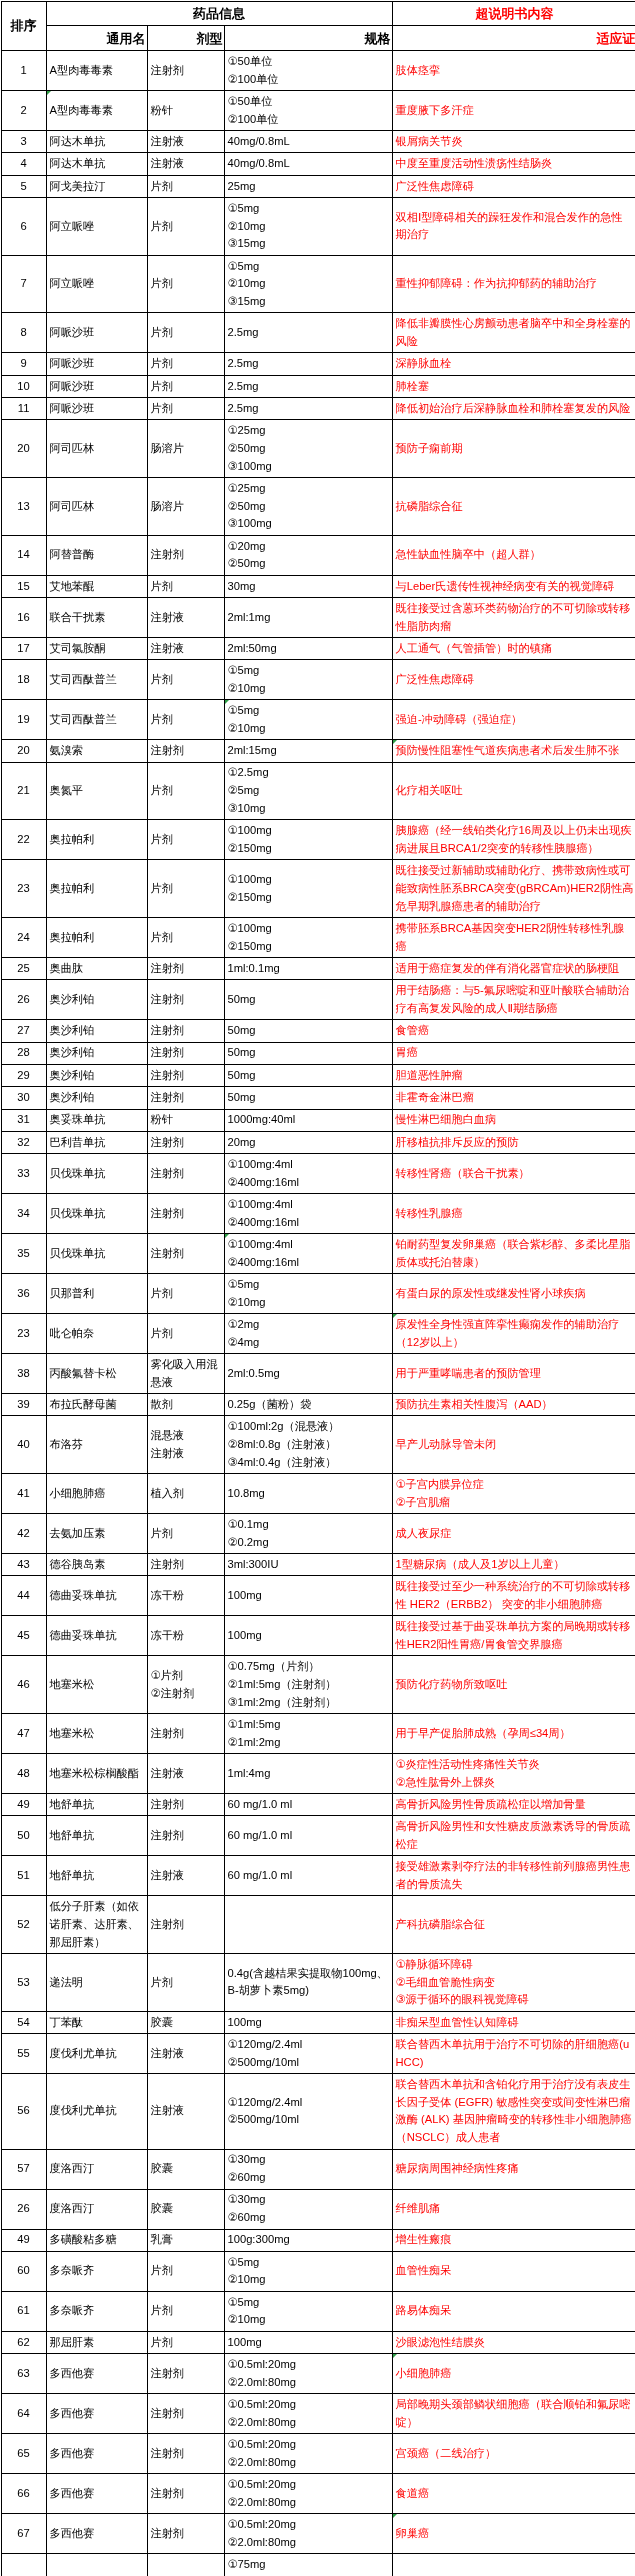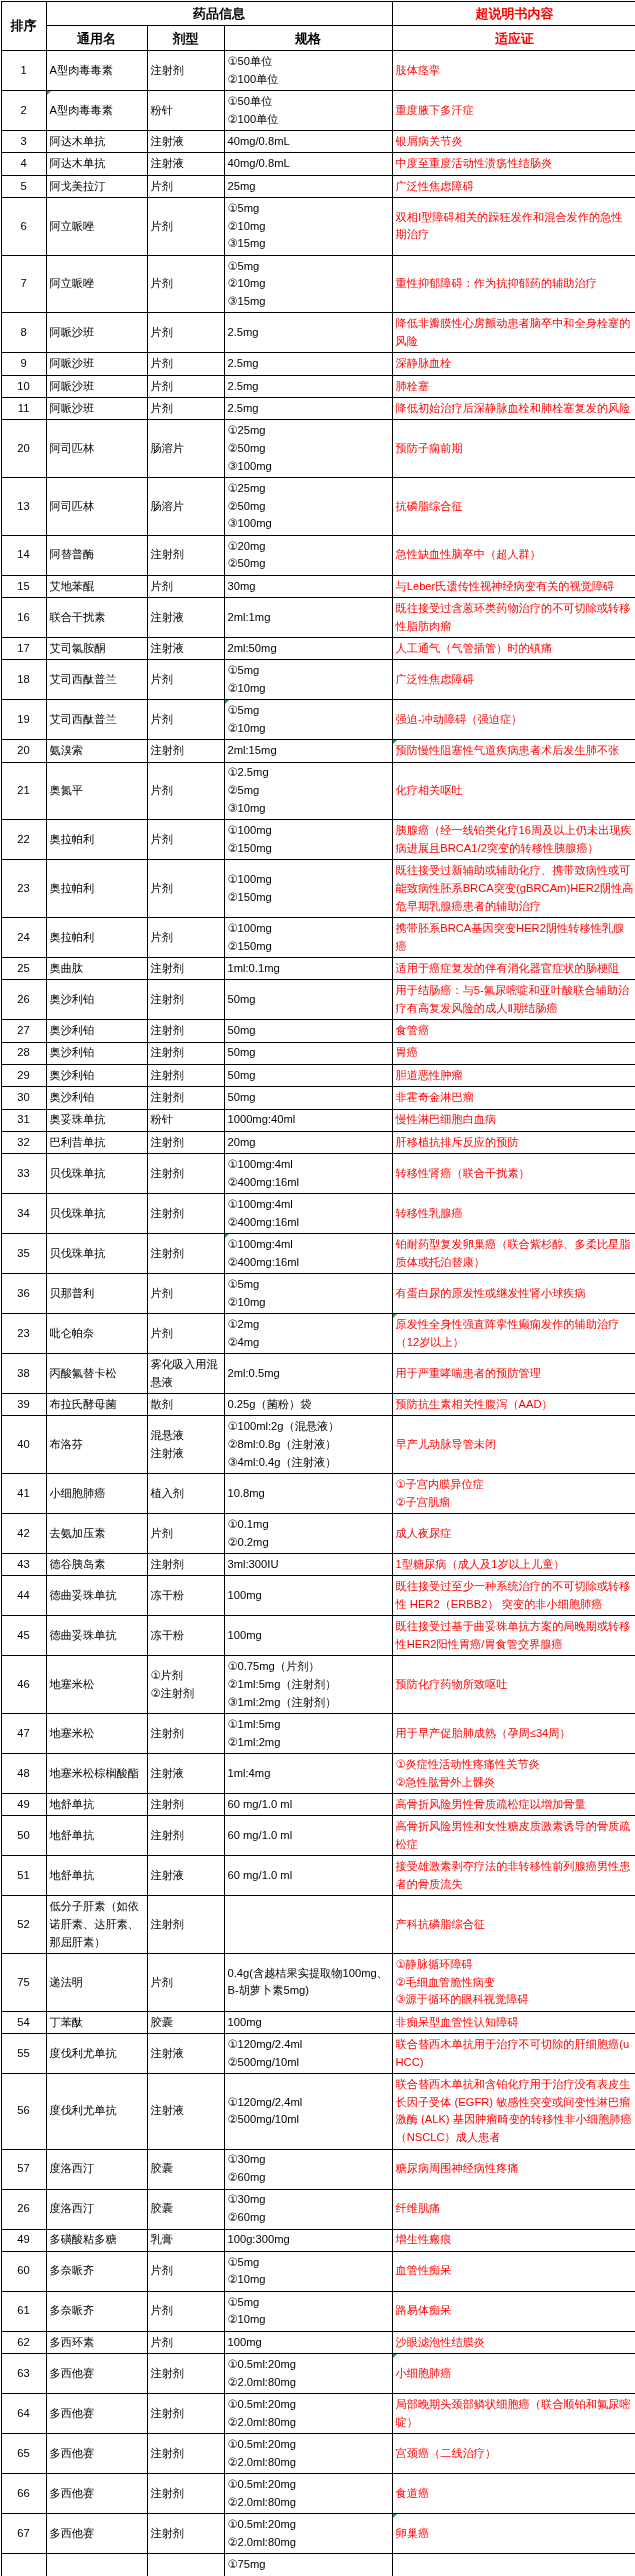--- a/index.html
+++ b/index.html
@@ -11,21 +11,21 @@
   col.c-form{width:77px;}
   col.c-spec{width:168px;}
   col.c-ind{width:245px;}
   th,td{border:0.6px solid #000;vertical-align:middle;overflow:hidden;
         font-size:11.2px;line-height:17.7px;padding:1.8px 2.9px;box-sizing:border-box;
         word-break:break-all;position:relative;}
   th{font-weight:bold;font-size:13px;text-align:center;padding:2.4px 1.2px;line-height:19px;}
   tr{page-break-inside:avoid;}
   td{border-top-width:1.2px;border-bottom-width:1.2px;}
   th{border-width:1.2px;}
-  thead tr:last-child th{border-bottom-width:1.8px;}
+  thead tr:last-child th{border-bottom-width:1.8px;text-align:right;}
   .t-order{text-align:center;}
   .t-name,.t-form,.t-spec,.t-ind{text-align:left;white-space:pre-line;}
   .t-ind{color:#FF0000;}
   .red{color:#FF0000;}
   td{min-height:22.4px;}
   .marker{position:absolute;top:0;left:0;width:0;height:0;
           border-top:4.1px solid #2e9e46;border-right:4.1px solid transparent;}
 </style>
 </head>
 <body>
@@ -444,21 +444,21 @@
           <td class="t-ind">接受雄激素剥夺疗法的非转移性前列腺癌男性患者的骨质流失</td>
         </tr>
         <tr>
           <td class="t-order">52</td>
           <td class="t-name">低分子肝素（如依诺肝素、达肝素、那屈肝素）</td>
           <td class="t-form">注射剂</td>
           <td class="t-spec"></td>
           <td class="t-ind">产科抗磷脂综合征</td>
         </tr>
         <tr>
-          <td class="t-order">75</td>
+          <td class="t-order">53</td>
           <td class="t-name">递法明</td>
           <td class="t-form">片剂</td>
           <td class="t-spec">0.4g(含越桔果实提取物100mg、B-胡萝卜素5mg)</td>
           <td class="t-ind">①静脉循环障碍
 ②毛细血管脆性病变
 ③源于循环的眼科视觉障碍</td>
         </tr>
         <tr>
           <td class="t-order">54</td>
           <td class="t-name">丁苯酞</td>
@@ -516,21 +516,21 @@
         <tr>
           <td class="t-order">61</td>
           <td class="t-name">多奈哌齐</td>
           <td class="t-form">片剂</td>
           <td class="t-spec">①5mg
 ②10mg</td>
           <td class="t-ind">路易体痴呆</td>
         </tr>
         <tr>
           <td class="t-order">62</td>
-          <td class="t-name">多西环素</td>
+          <td class="t-name">那屈肝素</td>
           <td class="t-form">片剂</td>
           <td class="t-spec">100mg</td>
           <td class="t-ind">沙眼滤泡性结膜炎</td>
         </tr>
         <tr>
           <td class="t-order">63</td>
           <td class="t-name">多西他赛</td>
           <td class="t-form">注射剂</td>
           <td class="t-spec">①0.5ml:20mg
 ②2.0ml:80mg</td>

